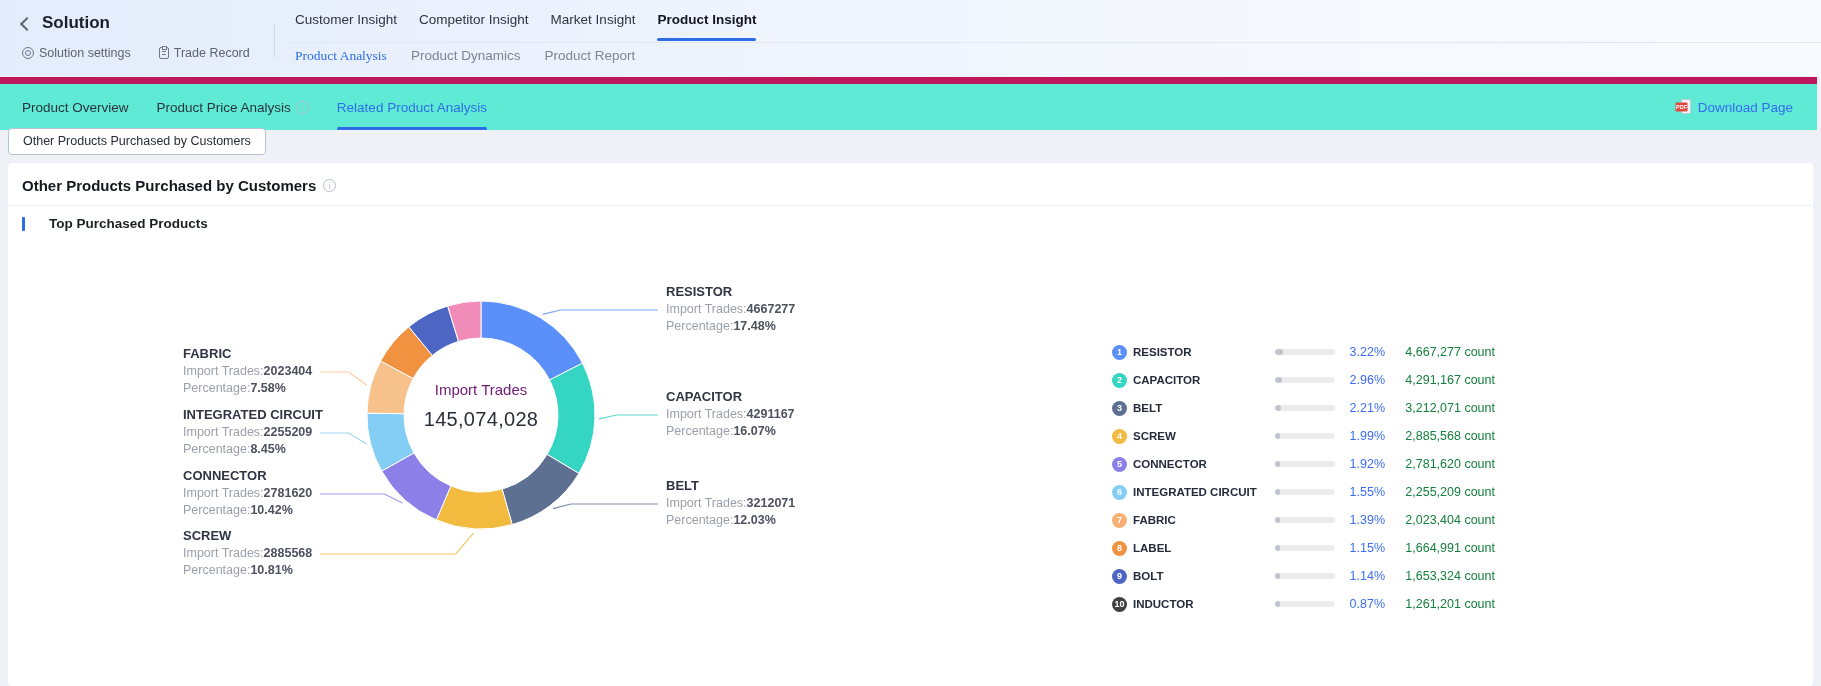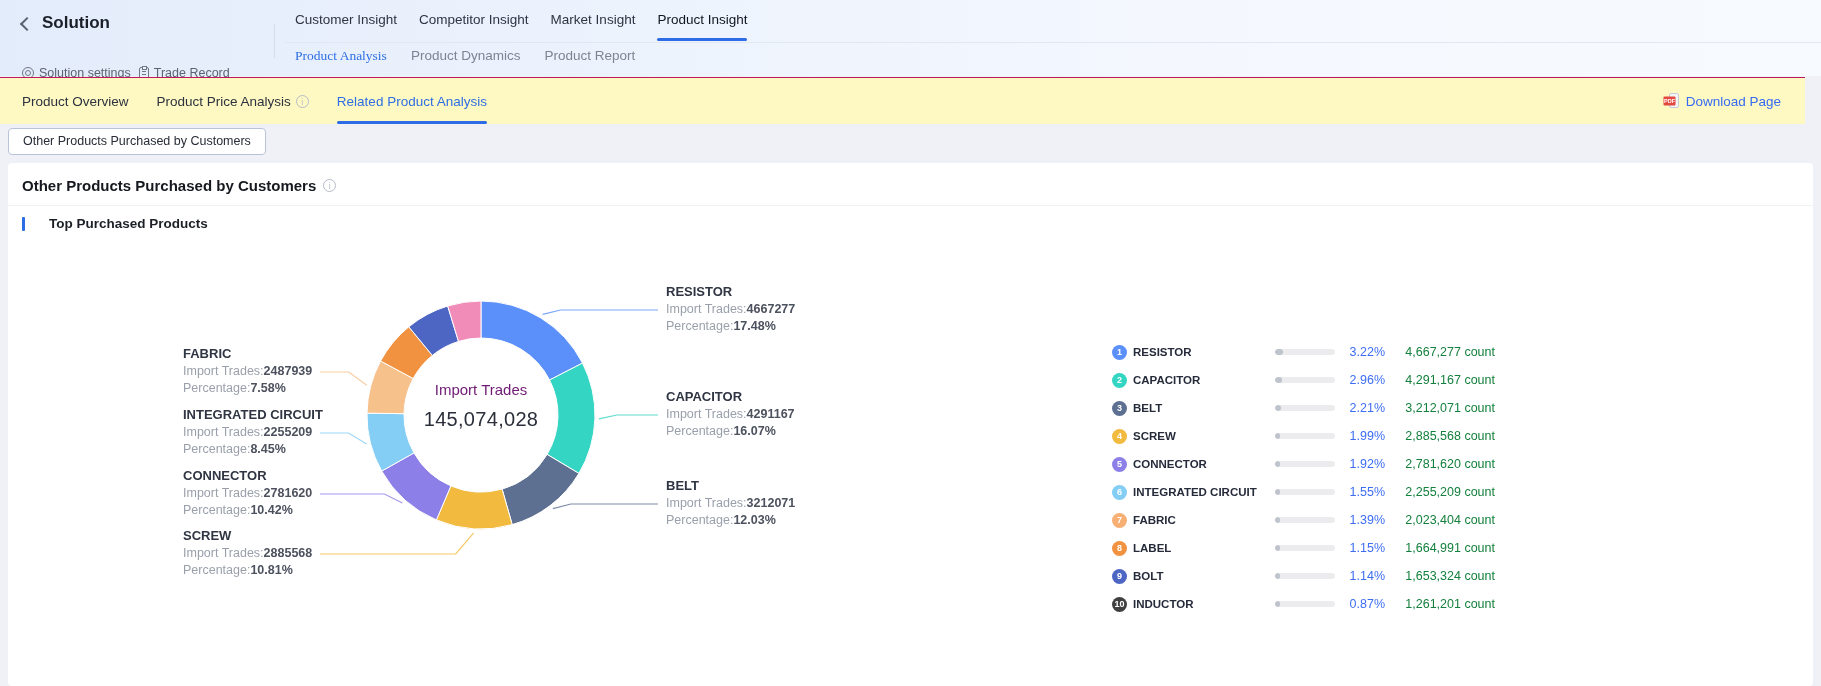--- a/index.html
+++ b/index.html
@@ -6,39 +6,39 @@
   body{width:1821px;height:686px;background:#eff1f6;font-family:"Liberation Sans",sans-serif;}
   #app{position:relative;width:1821px;height:686px;background:#eff1f6;}
 
   
   .header{position:absolute;top:0;left:0;right:0;height:76px;
     background:linear-gradient(90deg,#e3ecfb 0%,#edf3fd 35%,#f5f8fe 70%,#f7fafe 100%);}
   .back-row{position:absolute;top:13px;left:22px;display:flex;align-items:center;gap:10px;}
   .icon-back{width:8px;height:8px;border-left:2px solid #596070;border-bottom:2px solid #596070;
     transform:rotate(45deg);display:inline-block;margin-top:1px;}
   .header-title{font-size:17px;font-weight:700;color:#1b1f28;}
-  .header-links{position:absolute;top:46px;left:22px;display:flex;gap:8px;font-size:12.5px;color:#5c6370;margin-top:20px;}
+  .header-links{position:absolute;top:46px;left:22px;display:flex;gap:28px;font-size:12.5px;color:#5c6370;}
   .header-link{display:flex;align-items:center;gap:5px;cursor:pointer;}
   .icon-gear{width:12px;height:12px;border:1px solid #707785;border-radius:50%;position:relative;display:inline-block;box-sizing:border-box;}
   .icon-gear::after{content:'';position:absolute;left:2px;top:2px;width:4px;height:4px;border:1px solid #707785;border-radius:50%;box-sizing:content-box;}
   .icon-clip{width:10px;height:12px;border:1px solid #707785;border-radius:2px;position:relative;display:inline-block;box-sizing:border-box;}
   .icon-clip::before{content:'';position:absolute;top:-2px;left:2px;width:3px;height:2px;background:#eef3fc;border:1px solid #707785;}
   .icon-clip::after{content:'';position:absolute;left:2px;top:3px;width:4px;height:1px;background:#707785;box-shadow:0 3px 0 #707785;}
   .vdivider{position:absolute;left:274px;top:24px;width:1px;height:34px;background:#d5dbe7;}
   .top-tabs{position:absolute;left:295px;top:10px;display:flex;gap:22px;}
   .top-tab{font-size:13.5px;color:#2e3441;padding:2px 0;cursor:pointer;position:relative;}
-  .top-tab.active{color:#10151f;font-weight:400;}
+  .top-tab.active{color:#10151f;font-weight:700;}
   .top-tab.active::after{content:'';position:absolute;left:0;right:0;bottom:-12px;height:3px;background:#2e6be6;border-radius:2px;}
   .tabs-divider{position:absolute;left:285px;right:0;top:42px;height:1px;background:#e2e8f2;}
   .sub-tabs{position:absolute;left:295px;top:48px;display:flex;gap:24px;}
   .sub-tab{font-size:13.5px;color:#7d8492;cursor:pointer;}
   .sub-tab.active{color:#2f6fe4;font-family:Liberation Serif, serif;}
 
   
-  .navbar{position:absolute;top:77px;left:0;right:16px;height:46px;background:#fef9c3;border-top:1px solid #be185d;}
+  .navbar{position:absolute;top:77px;left:0;right:4px;height:46px;background:#5eead4;border-top:7px solid #be185d;}
   .navbar-tabs{position:absolute;left:22px;top:0;height:100%;display:flex;align-items:center;gap:28px;}
   .nav-tab{font-size:13.5px;color:#2c323f;display:flex;align-items:center;gap:5px;cursor:pointer;position:relative;}
   .nav-tab.active{color:#2f6fe4;}
   .nav-tab.active::after{content:'';position:absolute;left:0;right:0;bottom:-15px;height:3px;background:#2e6be6;border-radius:2px;}
   .icon-info{display:inline-block;width:13px;height:13px;border:1px solid #b6bcc8;border-radius:50%;
     color:#b6bcc8;font-size:9px;line-height:12px;text-align:center;font-style:normal;box-sizing:border-box;}
   .icon-info::after{content:'i';}
   .download{position:absolute;right:24px;top:0;height:100%;display:flex;align-items:center;gap:6px;
     color:#366bf3;font-size:13.5px;cursor:pointer;}
 
@@ -294,19 +294,19 @@
           <div class="callout-line"><span class="ck">Import Trades:</span><span class="cv">2781620</span></div>
           <div class="callout-line"><span class="ck">Percentage:</span><span class="cv">10.42%</span></div>
         </div>
         <div class="callout" style="left: 175px; top: 153px;">
           <div class="callout-name">INTEGRATED CIRCUIT</div>
           <div class="callout-line"><span class="ck">Import Trades:</span><span class="cv">2255209</span></div>
           <div class="callout-line"><span class="ck">Percentage:</span><span class="cv">8.45%</span></div>
         </div>
         <div class="callout" style="left: 175px; top: 92px;">
           <div class="callout-name">FABRIC</div>
-          <div class="callout-line"><span class="ck">Import Trades:</span><span class="cv">2487939</span></div>
+          <div class="callout-line"><span class="ck">Import Trades:</span><span class="cv">2023404</span></div>
           <div class="callout-line"><span class="ck">Percentage:</span><span class="cv">7.58%</span></div>
         </div>
       </div>
   </div>
 
 </div>
 
 </body></html>

